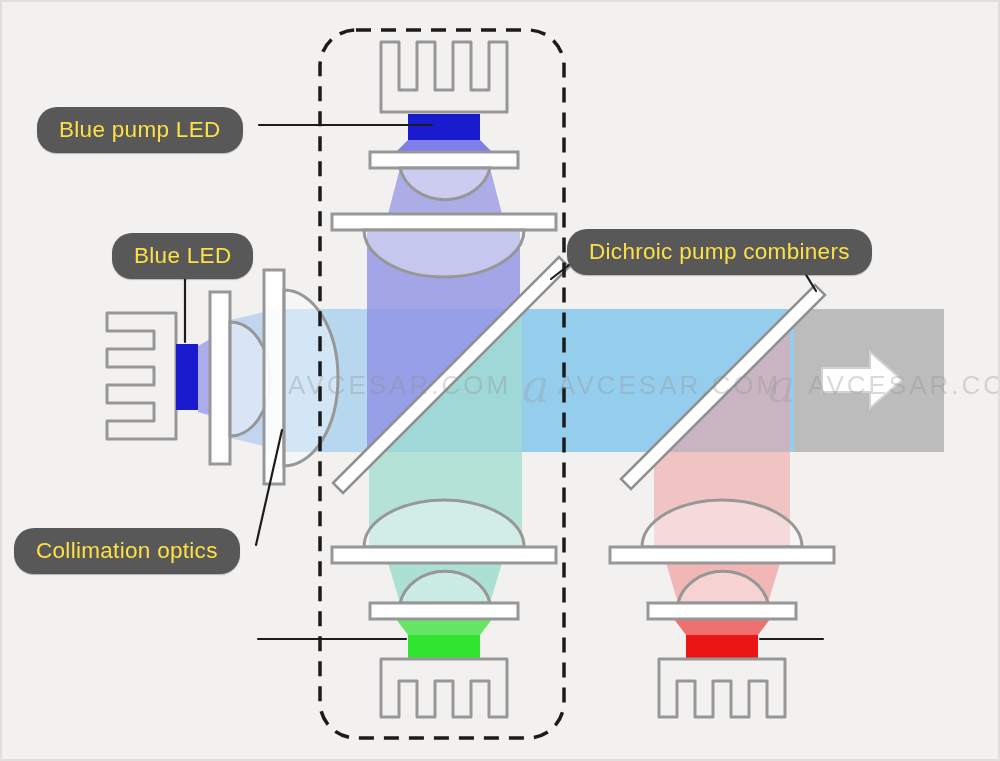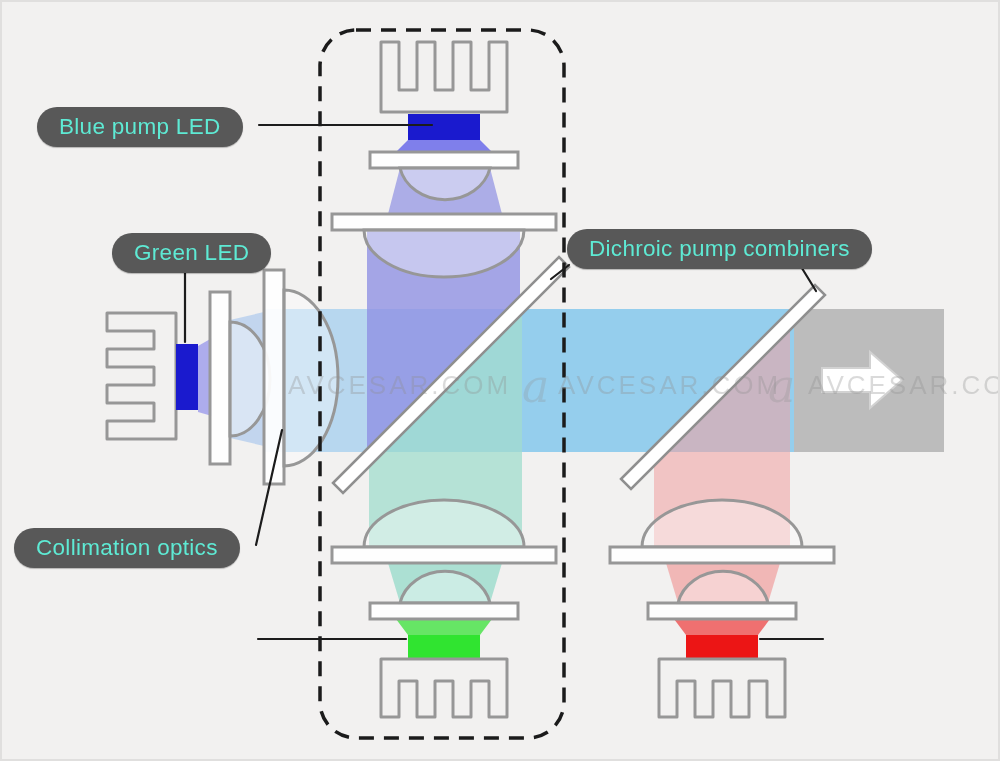--- a/index.html
+++ b/index.html
@@ -9,24 +9,24 @@
     background:#f2f1f0;
     border:2px solid #e0dfde;
     box-sizing:border-box;
     overflow:hidden;
     font-family:"Liberation Sans", sans-serif;
   }
   .stage svg{position:absolute;left:0;top:0;}
   .pill{
     position:absolute;
     display:flex;align-items:center;justify-content:center;
-    height:40px;
+    height:46px;
     padding:0 22px;
     background:#585858;
-    color:#5eead4;
+    color:#fde047;
     font-size:22.5px;
     letter-spacing:0.3px;
     border-radius:20px;
     white-space:nowrap;
     box-shadow:0 1px 1px rgba(0,0,0,0.25);
   }
   .pill-bluepump{left:35px;top:105px;}
   .pill-blueled{left:110px;top:231px;}
   .pill-dichroic{left:565px;top:227px;}
   .pill-collimation{left:12px;top:526px;}
@@ -123,17 +123,17 @@
     <line class="callout" x1="257" y1="123" x2="430" y2="123"></line>
     <line class="callout" x1="183" y1="269" x2="183" y2="340"></line>
     <line class="callout" x1="567" y1="263" x2="549" y2="277"></line>
     <line class="callout" x1="798" y1="263" x2="814" y2="289"></line>
     <line class="callout" x1="254" y1="543" x2="280" y2="428"></line>
     <line class="callout" x1="256" y1="637" x2="404" y2="637"></line>
     <line class="callout" x1="758" y1="637" x2="821" y2="637"></line>
   </svg>
 
   <div class="pill pill-bluepump">Blue pump LED</div>
-  <div class="pill pill-blueled">Green LED</div>
+  <div class="pill pill-blueled">Blue LED</div>
   <div class="pill pill-dichroic">Dichroic pump combiners</div>
   <div class="pill pill-collimation">Collimation optics</div>
 
 </div>
 
 </body></html>

